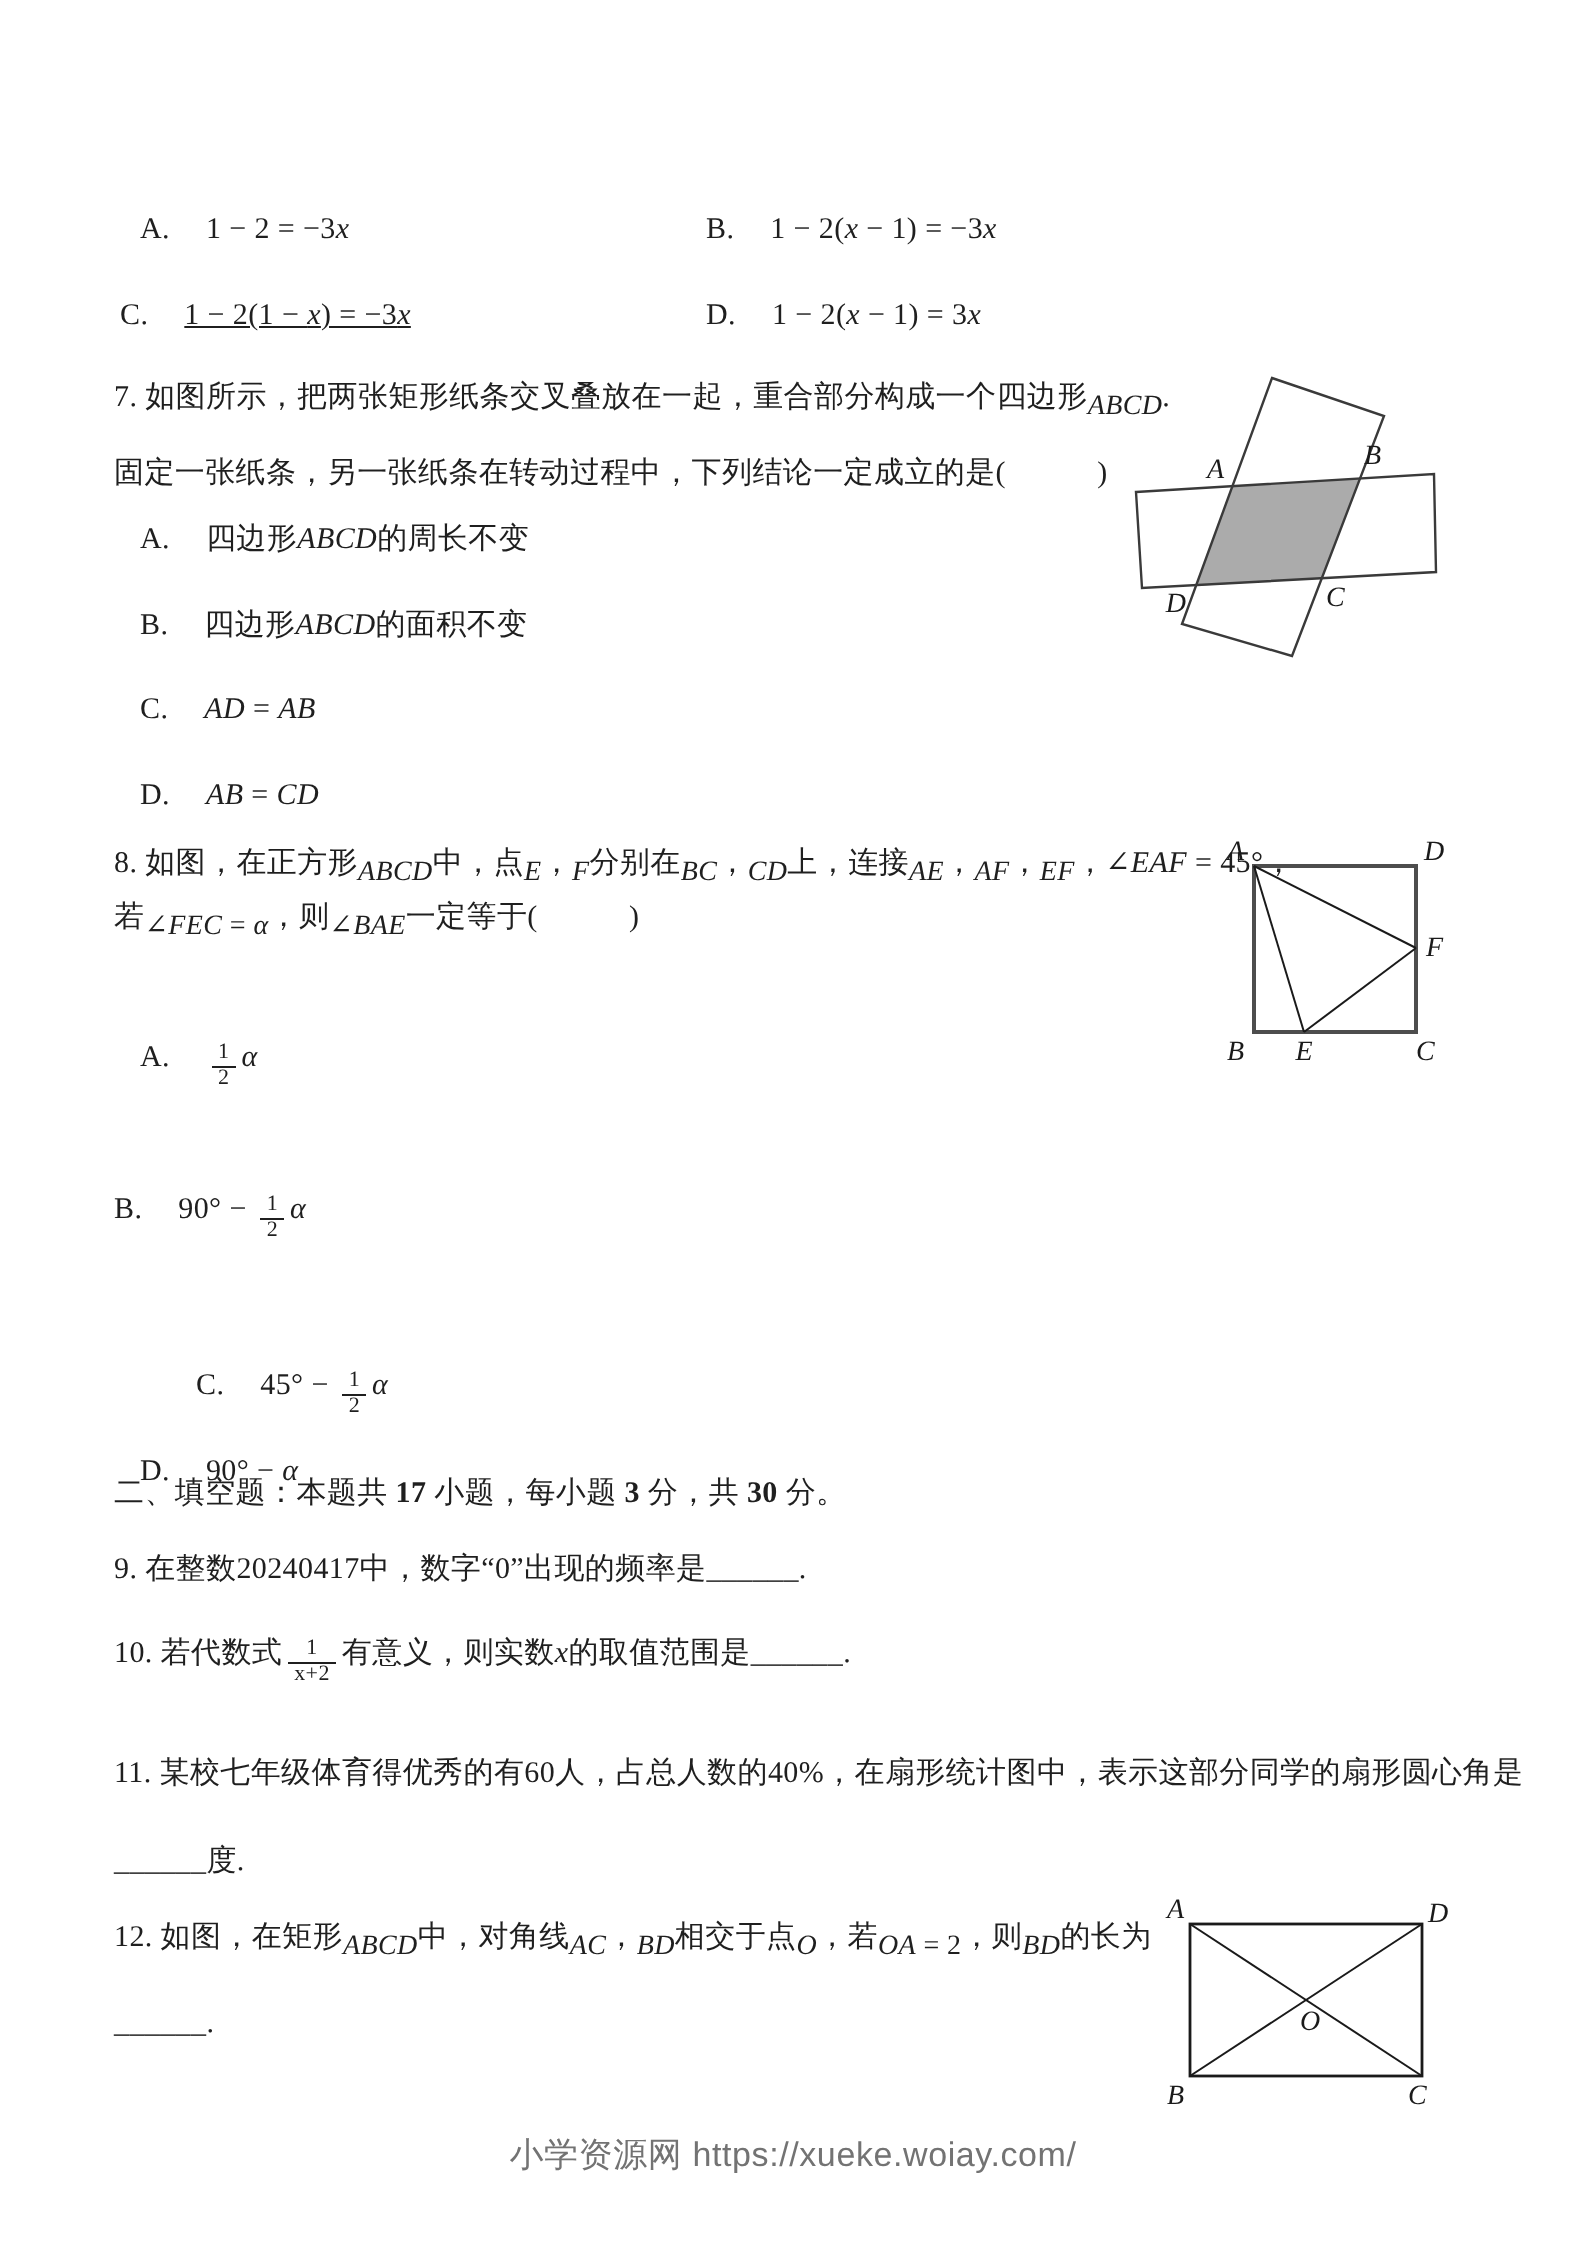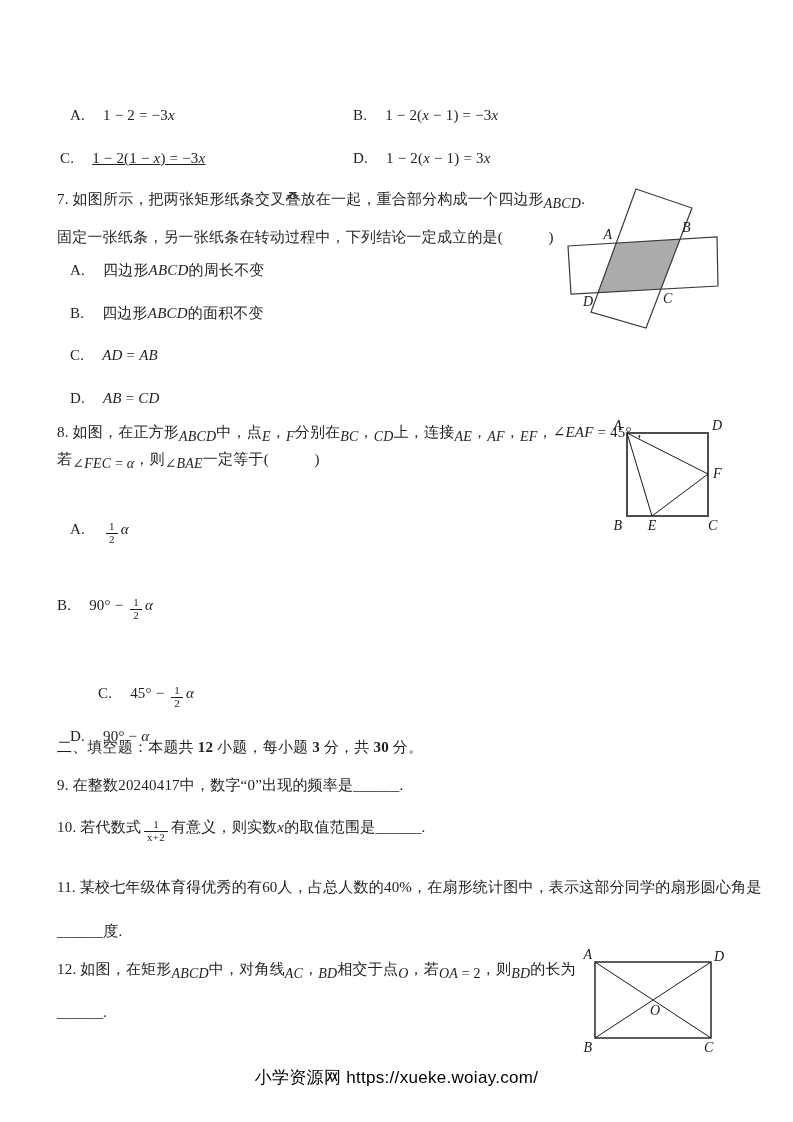--- a/index.html
+++ b/index.html
@@ -23,21 +23,21 @@
   .frac{
     display:inline-block;vertical-align:-9px;text-align:center;line-height:1.05;
     margin:0 3px;
   }
   .frac .num{display:block;font-size:11px;padding:0 3px;}
   .frac .den{display:block;font-size:11px;padding:0 3px;border-top:1px solid #1f1f1f;}
   .figure{position:absolute;}
   .fig-label{font-family:"Liberation Serif","DejaVu Serif",serif;font-style:italic;font-size:14px;fill:#1a1a1a;}
   .footer{
     position:absolute;left:0;top:1066px;width:793px;text-align:center;
-    font-family:"Liberation Sans","DejaVu Sans",sans-serif;font-size:17px;color:#000000;
+    font-family:"Liberation Sans","DejaVu Sans",sans-serif;font-size:17px;color:#737373;
     letter-spacing:0.3px;
   }
 </style>
 </head>
 <body>
 
 <div class="line" style="left:70px;top:106px;">
   <span class="opt-label">A.</span><span class="rich"><span class="seg-m">1 − 2 = −3</span><span class="seg-v">x</span></span>
 </div>
 <div class="line" style="left:353px;top:106px;">
@@ -96,21 +96,21 @@
   <line x1="29" y1="21" x2="110" y2="62" stroke="#1a1a1a" stroke-width="1"></line>
   <line x1="54" y1="104" x2="110" y2="62" stroke="#1a1a1a" stroke-width="1"></line>
   <text class="fig-label" x="24" y="18" text-anchor="end">A</text>
   <text class="fig-label" x="114" y="18">D</text>
   <text class="fig-label" x="24" y="118" text-anchor="end">B</text>
   <text class="fig-label" x="110" y="118">C</text>
   <text class="fig-label" x="54" y="118" text-anchor="middle">E</text>
   <text class="fig-label" x="115" y="66">F</text>
 </svg>
 
-<div class="line" style="left:57px;top:738px;"><span class="rich"><span class="seg-c">二、填空题：本题共 </span><span class="seg-b">12</span><span class="seg-c"> 小题，每小题 </span><span class="seg-b">3</span><span class="seg-c"> 分，共 </span><span class="seg-b">30</span><span class="seg-c"> 分。</span></span></div>
+<div class="line" style="left:57px;top:738px;"><span class="rich"><span class="seg-c">二、填空题：本题共 </span><span class="seg-b">17</span><span class="seg-c"> 小题，每小题 </span><span class="seg-b">3</span><span class="seg-c"> 分，共 </span><span class="seg-b">30</span><span class="seg-c"> 分。</span></span></div>
 
 <div class="line" style="left:57px;top:776px;text-align:center;"><span class="rich"><span class="seg-c">9. 在整数20240417中，数字“0”出现的频率是______.</span></span></div>
 
 <div class="line" style="left:57px;top:818px;"><span class="rich"><span class="seg-c">10. 若代数式</span><span class="frac"><span class="num">1</span><span class="den">x+2</span></span><span class="seg-c">有意义，则实数</span><span class="seg-v">x</span><span class="seg-c">的取值范围是______.</span></span></div>
 
 <div class="line" style="left:57px;top:878px;"><span class="rich"><span class="seg-c">11. 某校七年级体育得优秀的有60人，占总人数的40%，在扇形统计图中，表示这部分同学的扇形圆心角是</span></span></div>
 <div class="line" style="left:57px;top:922px;"><span class="rich"><span class="seg-c">______度.</span></span></div>
 
 <div class="line" style="left:57px;top:960px;"><span class="rich"><span class="seg-c">12. 如图，在矩形</span><span class="seg-lv">ABCD</span><span class="seg-c">中，对角线</span><span class="seg-lv">AC</span><span class="seg-c">，</span><span class="seg-lv">BD</span><span class="seg-c">相交于点</span><span class="seg-lv">O</span><span class="seg-c">，若</span><span class="seg-lv">OA</span><span class="seg-lm"> = 2</span><span class="seg-c">，则</span><span class="seg-lv">BD</span><span class="seg-c">的长为</span></span></div>
 <div class="line" style="left:57px;top:1003px;"><span class="rich"><span class="seg-c">______.</span></span></div>

